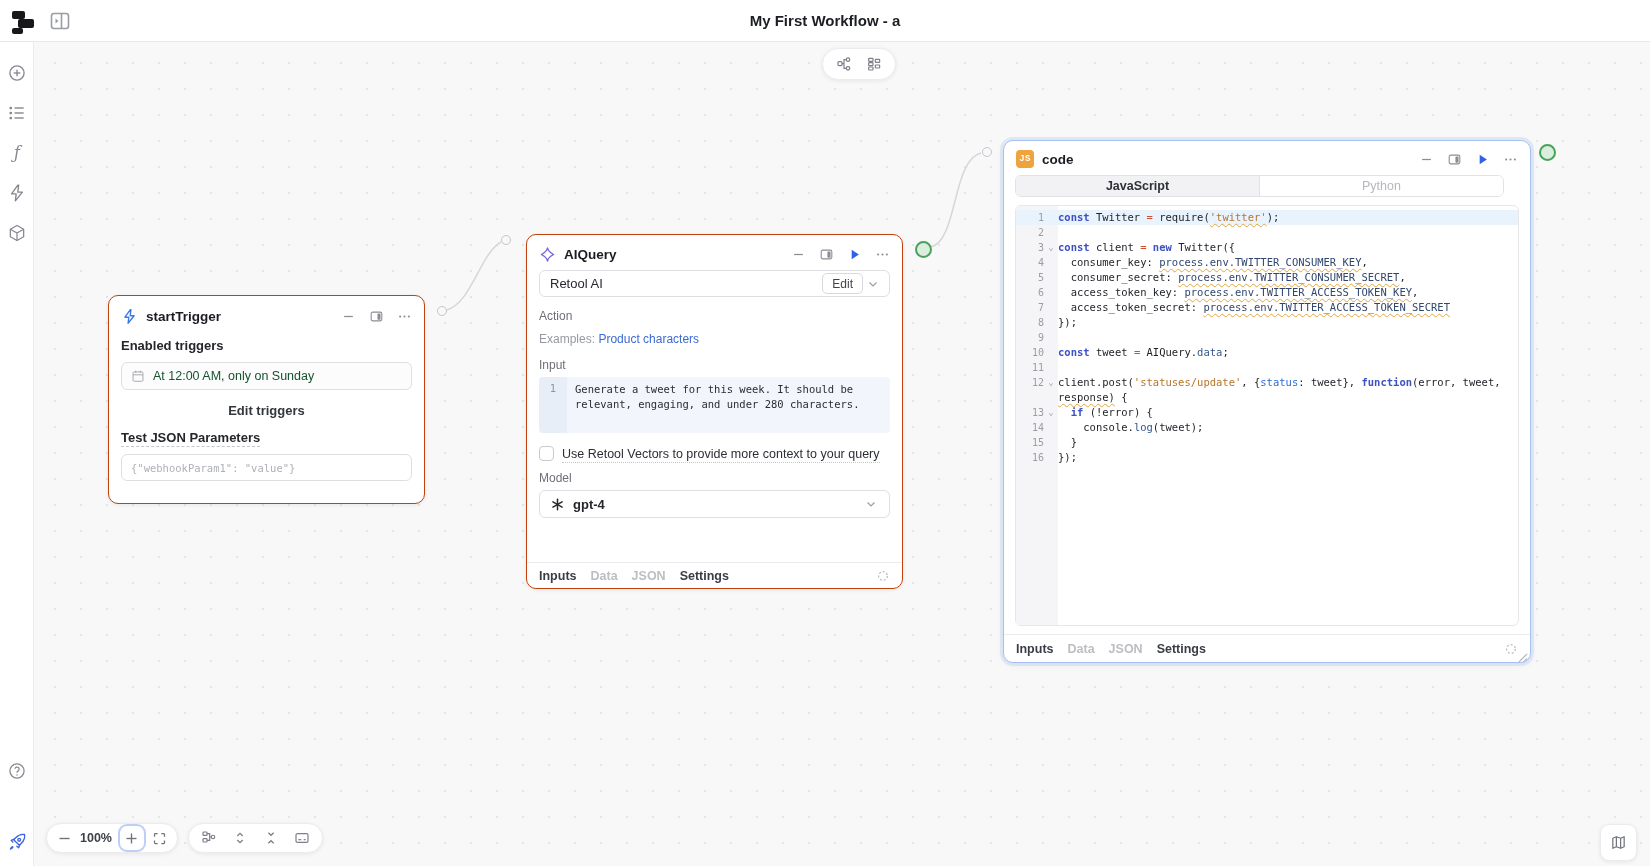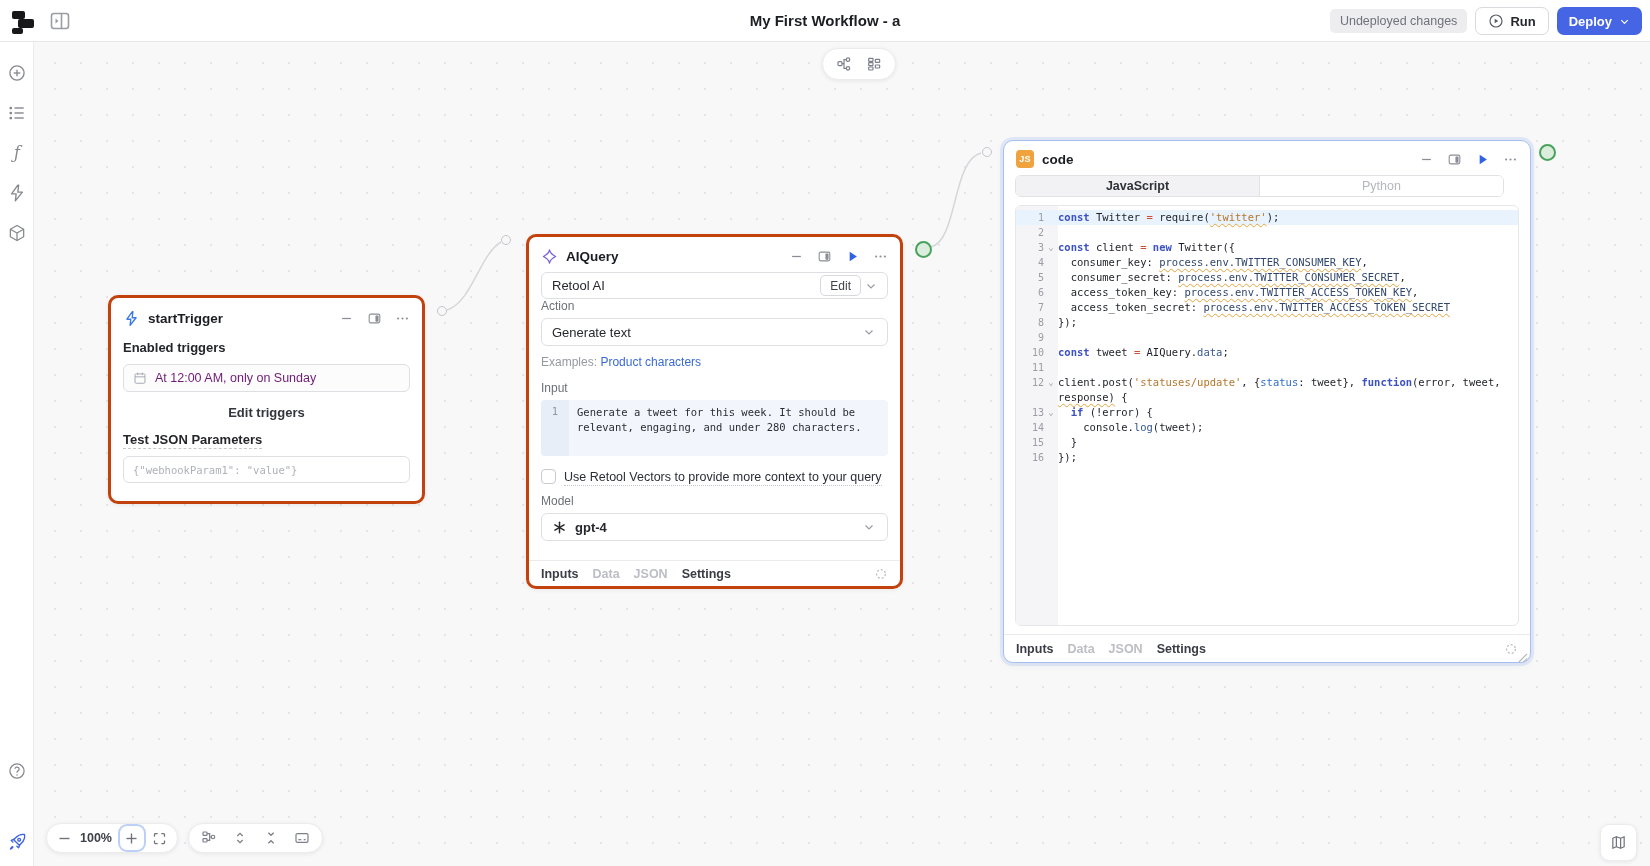--- a/index.html
+++ b/index.html
@@ -44,40 +44,40 @@
   .pill-zoom { left:46px; top:823px; height:30px; padding:0 10px; gap:8px; }
   .pill-layout { left:188px; top:823px; height:30px; padding:0 12px; gap:15px; }
   .zoom-label { font-size:12.5px; font-weight:700; color:#3e4148; }
   .zoom-btn { width:15px; height:15px; color:#6f727b; cursor:pointer; }
   .zoom-plus { width:24px; height:24px; border-radius:7px; box-shadow:0 0 0 2px #bcd0f7; display:flex; align-items:center; justify-content:center; }
   .map-btn { position:absolute; left:1600px; top:824px; width:37px; height:37px; background:#fff; border:1px solid #ececef;
     border-radius:9px; box-shadow:0 1px 4px rgba(25,28,40,.08); display:flex; align-items:center; justify-content:center;
     color:#6f727b; z-index:20; cursor:pointer; }
 
   
-  .node { position:absolute; background:#fff; border:3px solid #c2410c; border-radius:10px;
+  .node { position:absolute; background:#fff; border:1px solid #c2410c; border-radius:10px;
     box-shadow:0 1px 4px rgba(22,25,35,.07); z-index:5; }
   .node-head { display:flex; align-items:center; padding:0 12px; gap:8px; }
   .node-title { font-size:13.5px; font-weight:700; color:#1b1d23; flex:1; }
   .hicons { display:flex; align-items:center; gap:13px; }
   .hic { width:15px; height:15px; color:#8a8d95; cursor:pointer; }
   .hic.play { color:#2f63e7; }
   .flabel { font-size:12px; color:#6d7079; margin-bottom:5px; }
   .inputbox { border:1px solid #dedfe3; border-radius:6px; background:#fff; display:flex; align-items:center; }
   .node-foot { position:absolute; left:0; right:0; bottom:0; border-top:1px solid #ebebee;
     display:flex; align-items:center; padding:0 12px; gap:14px; }
   .ftab { font-size:12.5px; font-weight:700; cursor:pointer; }
   .ftab.on { color:#3a3d45; } .ftab.off { color:#bcbec4; }
   .spin { margin-left:auto; width:14px; height:14px; color:#b4b6bc; }
 
   
   .n-start { left:108px; top:295px; width:317px; height:209px; }
   .n-start .node-head { height:36px; padding-top:4px; }
   .n-start .body { padding:2px 12px; }
-  .trig-box { height:28px; gap:8px; padding:0 9px; background:#fcfcfd; color:#701a75; font-size:12.5px; cursor:pointer; }
+  .trig-box { height:28px; gap:8px; padding:0 9px; background:#fcfcfd; color:#14532d; font-size:12.5px; cursor:pointer; }
   .trig-box svg { width:14px; height:14px; color:#a7aab1; }
   .edit-trig { text-align:center; font-size:13px; font-weight:700; color:#33363d; margin:13px 0 12px; cursor:pointer; }
   .dashed-u { border-bottom:1px dashed #c6c7cb; padding-bottom:1px; }
   .lbl-strong { font-size:13px; font-weight:700; color:#24262c; }
   .json-input { width:100%; height:27px; margin-top:9px; border:1px solid #dedfe3; border-radius:6px; padding:0 9px;
     font-family:"DejaVu Sans Mono", monospace; font-size:10.5px; color:#3a3d45; outline:none; }
   .json-input::placeholder { color:#aeb1b8; }
 
   
   .n-ai { left:526px; top:234px; width:377px; height:355px; }
@@ -104,21 +104,21 @@
   .dotted-u { border-bottom:1px dotted #c6c7cb; padding-bottom:1px; }
   .openai-ic { width:15px; height:15px; color:#26282e; margin-right:8px; }
   .model-val { font-weight:700; }
   .n-ai .node-foot { height:26px; }
 
   
   .n-code { left:1003px; top:140px; width:528px; height:523px; border:1.5px solid #a6c0f2;
     box-shadow:0 0 0 3px rgba(166,192,242,.28), 0 2px 8px rgba(20,25,40,.06); z-index:6; }
   .n-code .node-head { height:34px; padding-top:2px; }
   .js-badge { width:18px; height:18px; border-radius:4px; background:#f0a23c; color:#fff; font-size:9px;
-    font-weight:700; display:flex; align-items:center; justify-content:center; letter-spacing:.3px; }
+    font-weight:700; display:flex; align-items:center; justify-content:center; letter-spacing:.3px;font-family:Liberation Mono, monospace; }
   .lang-tabs { position:absolute; left:11px; right:26px; top:34px; height:22px; border:1px solid #e2e2e6;
     border-radius:6px; display:flex; overflow:hidden; background:#fff; }
   .ltab { flex:1; display:flex; align-items:center; justify-content:center; font-size:12.5px; cursor:pointer; }
   .ltab.on { background:#f2f2f4; color:#2e3138; font-weight:700; }
   .ltab.off { background:#fff; color:#b5b7bd; border-left:1px solid #e2e2e6; }
   .code-box { position:absolute; left:11px; right:11px; top:64px; bottom:36px; border:1px solid #e7e7ea;
     border-radius:6px; background:#fff; overflow:hidden; cursor:text; }
   .gutter-bg { position:absolute; left:0; top:0; bottom:0; width:42px; background:#f5f5f7; }
   .code-lines { position:relative; padding-top:4px; }
   .code-row { display:flex; line-height:15px; font-family:"DejaVu Sans Mono", monospace; font-size:10.5px; }
@@ -166,36 +166,20 @@
         <i class="l3"></i>
       </div>
     <div class="panel-toggle">
       <svg viewBox="0 0 24 24" fill="none" stroke="currentColor" stroke-width="1.6">
         <rect x="3.5" y="4.5" width="17" height="15" rx="2.5"></rect>
           <line x1="13.5" y1="4.5" x2="13.5" y2="19.5"></line>
         <path d="M7.5 9.5 L10.5 12 L7.5 14.5 Z" fill="currentColor" stroke="none"></path>
       </svg>
     </div>
     <div class="tb-title">My First Workflow - a</div>
-    <div class="tb-right">
-      <span class="badge">Undeployed changes</span>
-      <button class="btn-run">
-        <svg width="16" height="16" viewBox="0 0 24 24" fill="none" stroke="#5a5d66" stroke-width="1.8">
-          <circle cx="12" cy="12" r="9"></circle>
-            <path d="M10 8.5 L15.5 12 L10 15.5 Z" fill="#5a5d66" stroke="none"></path>
-        </svg>
-        <span>Run</span>
-      </button>
-      <button class="btn-deploy">
-        <span>Deploy</span>
-        <svg width="11" height="11" viewBox="0 0 24 24" fill="none" stroke="#fff" stroke-width="2.6">
-          <polyline points="5,9 12,16 19,9"></polyline>
-        </svg>
-      </button>
-    </div>
   </div>
 
   <div class="rail">
     <div class="ric" style="top:21px;">
       <svg viewBox="0 0 24 24" fill="none" stroke="currentColor" stroke-width="1.6">
           <circle cx="12" cy="12" r="8.5"></circle>
           <line x1="12" y1="8" x2="12" y2="16"></line>
           <line x1="8" y1="12" x2="16" y2="12"></line>
         </svg>
     </div>
@@ -323,27 +307,21 @@
       </span>
     </div>
     <div class="body">
       <div class="inputbox res-box">
         <span class="rname">Retool AI</span>
         <button class="btn-edit">Edit</button>
         <svg class="chev" viewBox="0 0 24 24" fill="none" stroke="currentColor" stroke-width="2.4">
             <polyline points="5,9 12,16 19,9"></polyline>
           </svg>
       </div>
-      <div class="flabel" style="">Action</div>
-      <div class="inputbox sel">
-        <span class="sval">Generate text</span>
-        <svg class="chev" viewBox="0 0 24 24" fill="none" stroke="currentColor" stroke-width="2.4">
-            <polyline points="5,9 12,16 19,9"></polyline>
-          </svg>
-      </div>
+      <div class="flabel" style="margin-top:12px;">Action</div>
       <div class="examples">
         <span>Examples:</span>
         <a>Product characters</a>
       </div>
       <div class="flabel">Input</div>
       <div class="ai-editor">
         <div class="ai-gutter">1</div>
         <div class="ai-src">Generate a tweet for this week. It should be relevant, engaging, and under 280 characters.</div>
       </div>
       <div class="chk-row">

